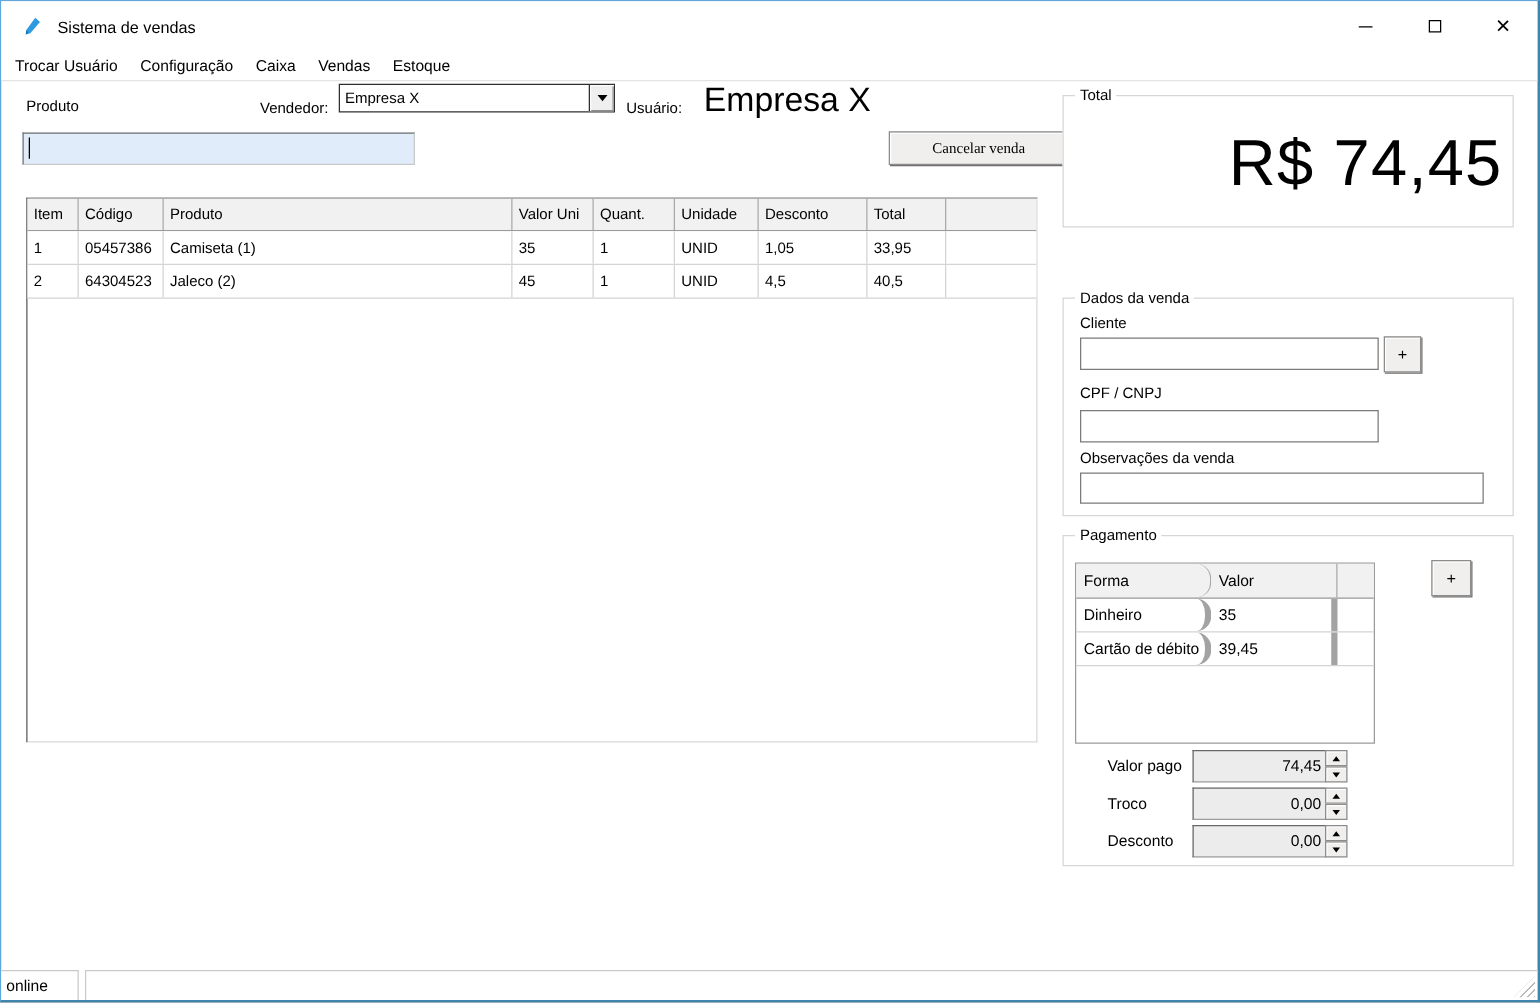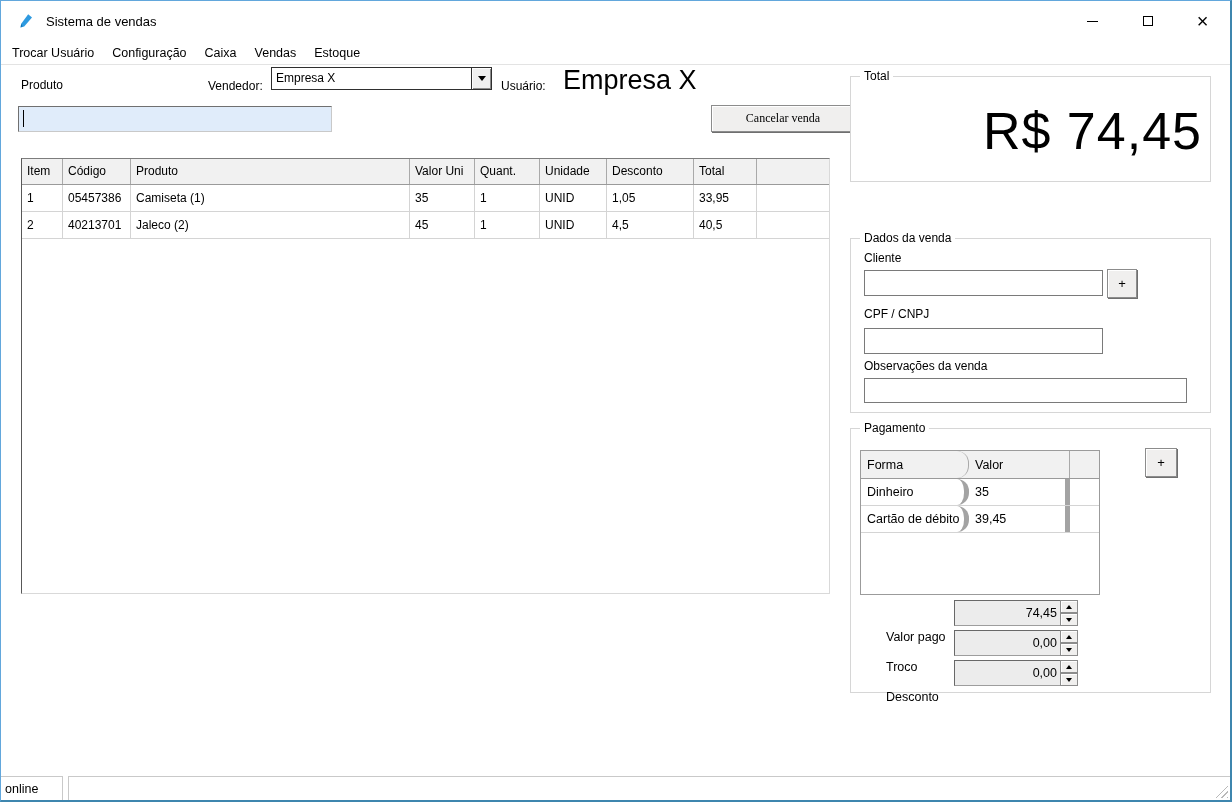--- a/index.html
+++ b/index.html
@@ -73,21 +73,21 @@
   
   .paygrid { position:absolute; left:9px; top:21px; width:240px; height:145px; background:#fff;
     border:1px solid #9b9b9b; }
   .pg-header { display:flex; height:28px; background:#f1f1f1; border-bottom:1px solid #9a9a9a; }
   .pg-hcell { padding:7px 0 0 6px; border-right:1px solid #a9a9a9; font-size:12.5px; overflow:hidden; }
   .pg-row { display:flex; height:27px; border-bottom:1px solid #d4d4d4; }
   .pg-cell { padding:6px 0 0 6px; border-right:5px solid #a3a3a3; font-size:12.5px; overflow:hidden; white-space:nowrap; }
   .pw-forma{width:108px;border-radius:12px;} .pw-valor{width:101px;}
 
   
-  .spin-row-label { position:absolute; left:35px; font-size:12.5px;margin-top:24px; }
+  .spin-row-label { position:absolute; left:35px; font-size:12.5px; }
   .spinner { position:absolute; left:103px; width:124px; height:26px; display:flex; }
   .spin-field { flex:1; background:#ececec; border:1px solid; border-color:#686868 #9d9d9d #9d9d9d #686868; text-align:right; padding:5px 3px 0 0; font-size:12.5px; }
   .spin-btns { width:18px; display:flex; flex-direction:column; margin-left:-1px; }
   .spin-btn { flex:1; background:#f0efee; border:1px solid #8c8c8c; box-shadow:inset 1px 1px 0 #fff; display:flex; align-items:center; justify-content:center; }
   .tri-up { width:0; height:0; border-left:3px solid transparent; border-right:3px solid transparent; border-bottom:4px solid #000; }
   .tri-down { width:0; height:0; border-left:3px solid transparent; border-right:3px solid transparent; border-top:4px solid #000; }
 
   
   .statusbar { position:absolute; left:0; top:775px; width:100%; height:25px; background:#fff; display:flex; }
   .status-panel-1 { width:62px; height:100%; border-top:1px solid #c9c9c9; border-right:1px solid #c9c9c9; padding:5px 0 0 4px; font-size:12.5px; }
@@ -164,21 +164,21 @@
       <div class="g-cell w-prod">Camiseta (1)</div>
       <div class="g-cell w-vu">35</div>
       <div class="g-cell w-qt">1</div>
       <div class="g-cell w-un">UNID</div>
       <div class="g-cell w-desc">1,05</div>
       <div class="g-cell w-tot">33,95</div>
       <div class="g-cell g-filler"></div>
     </div>
     <div class="g-row">
       <div class="g-cell w-item">2</div>
-      <div class="g-cell w-cod">40213701</div>
+      <div class="g-cell w-cod">64304523</div>
       <div class="g-cell w-prod">Jaleco (2)</div>
       <div class="g-cell w-vu">45</div>
       <div class="g-cell w-qt">1</div>
       <div class="g-cell w-un">UNID</div>
       <div class="g-cell w-desc">4,5</div>
       <div class="g-cell w-tot">40,5</div>
       <div class="g-cell g-filler"></div>
     </div>
   </div>
 

